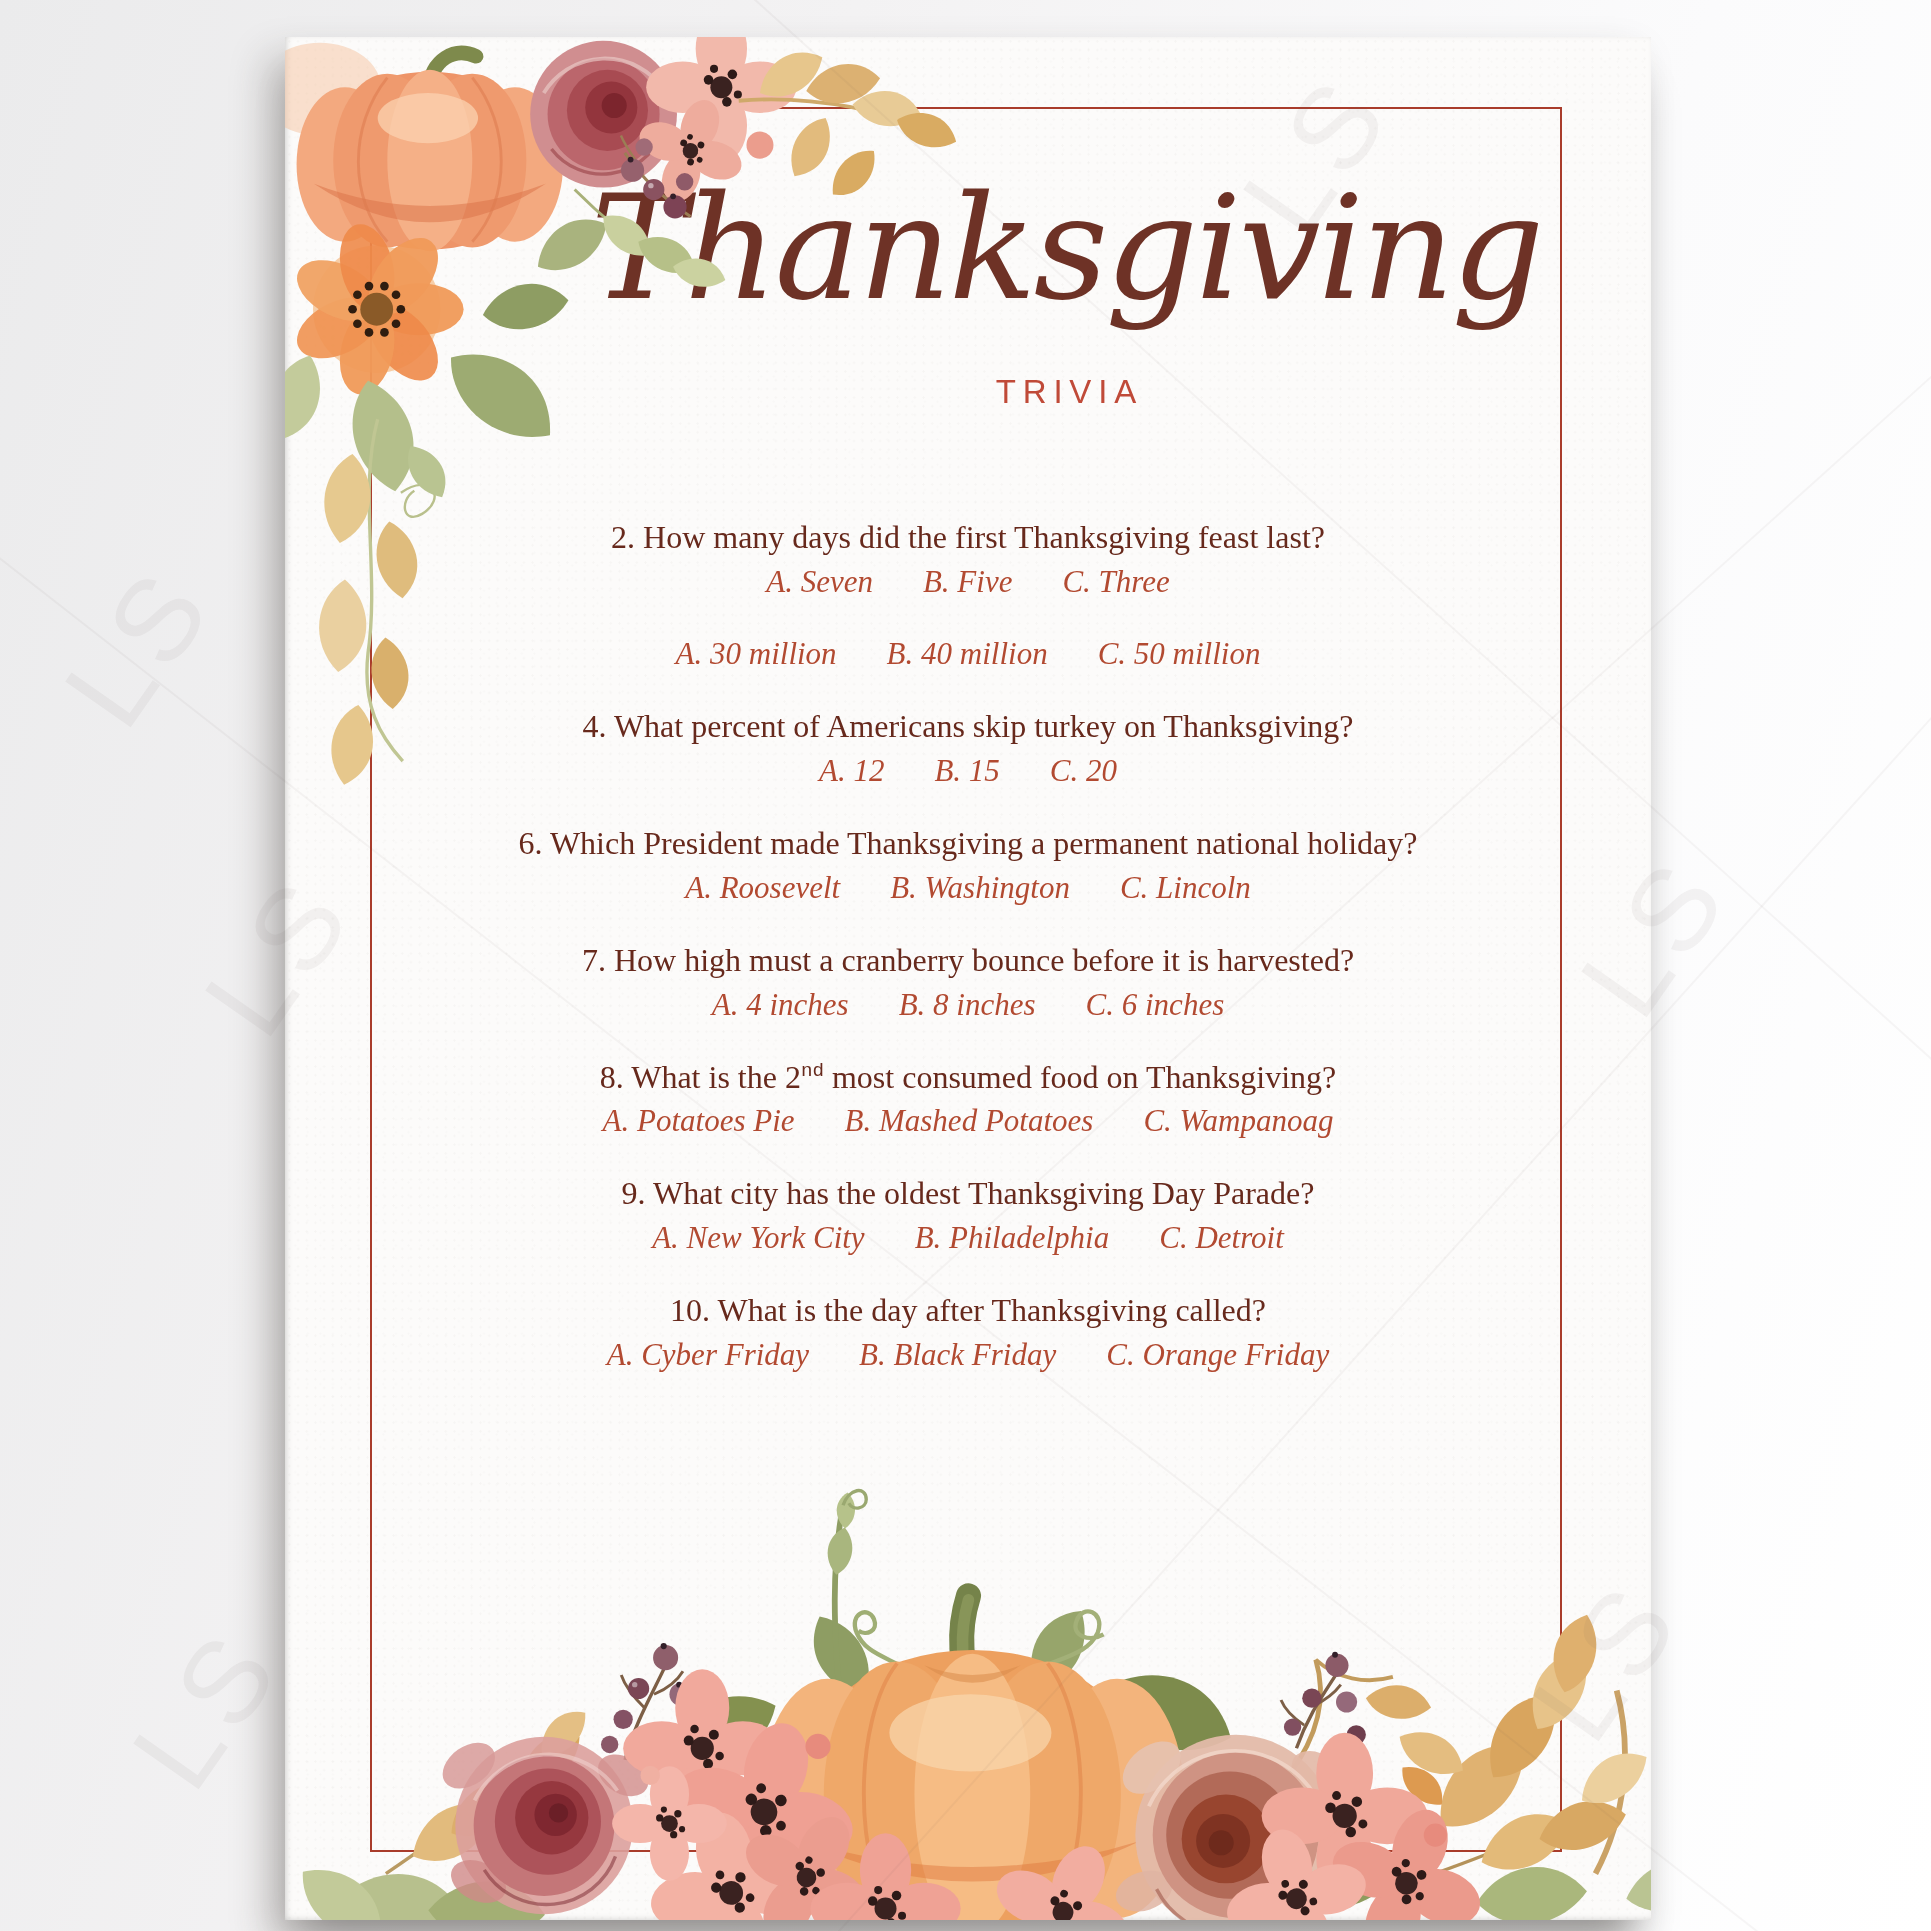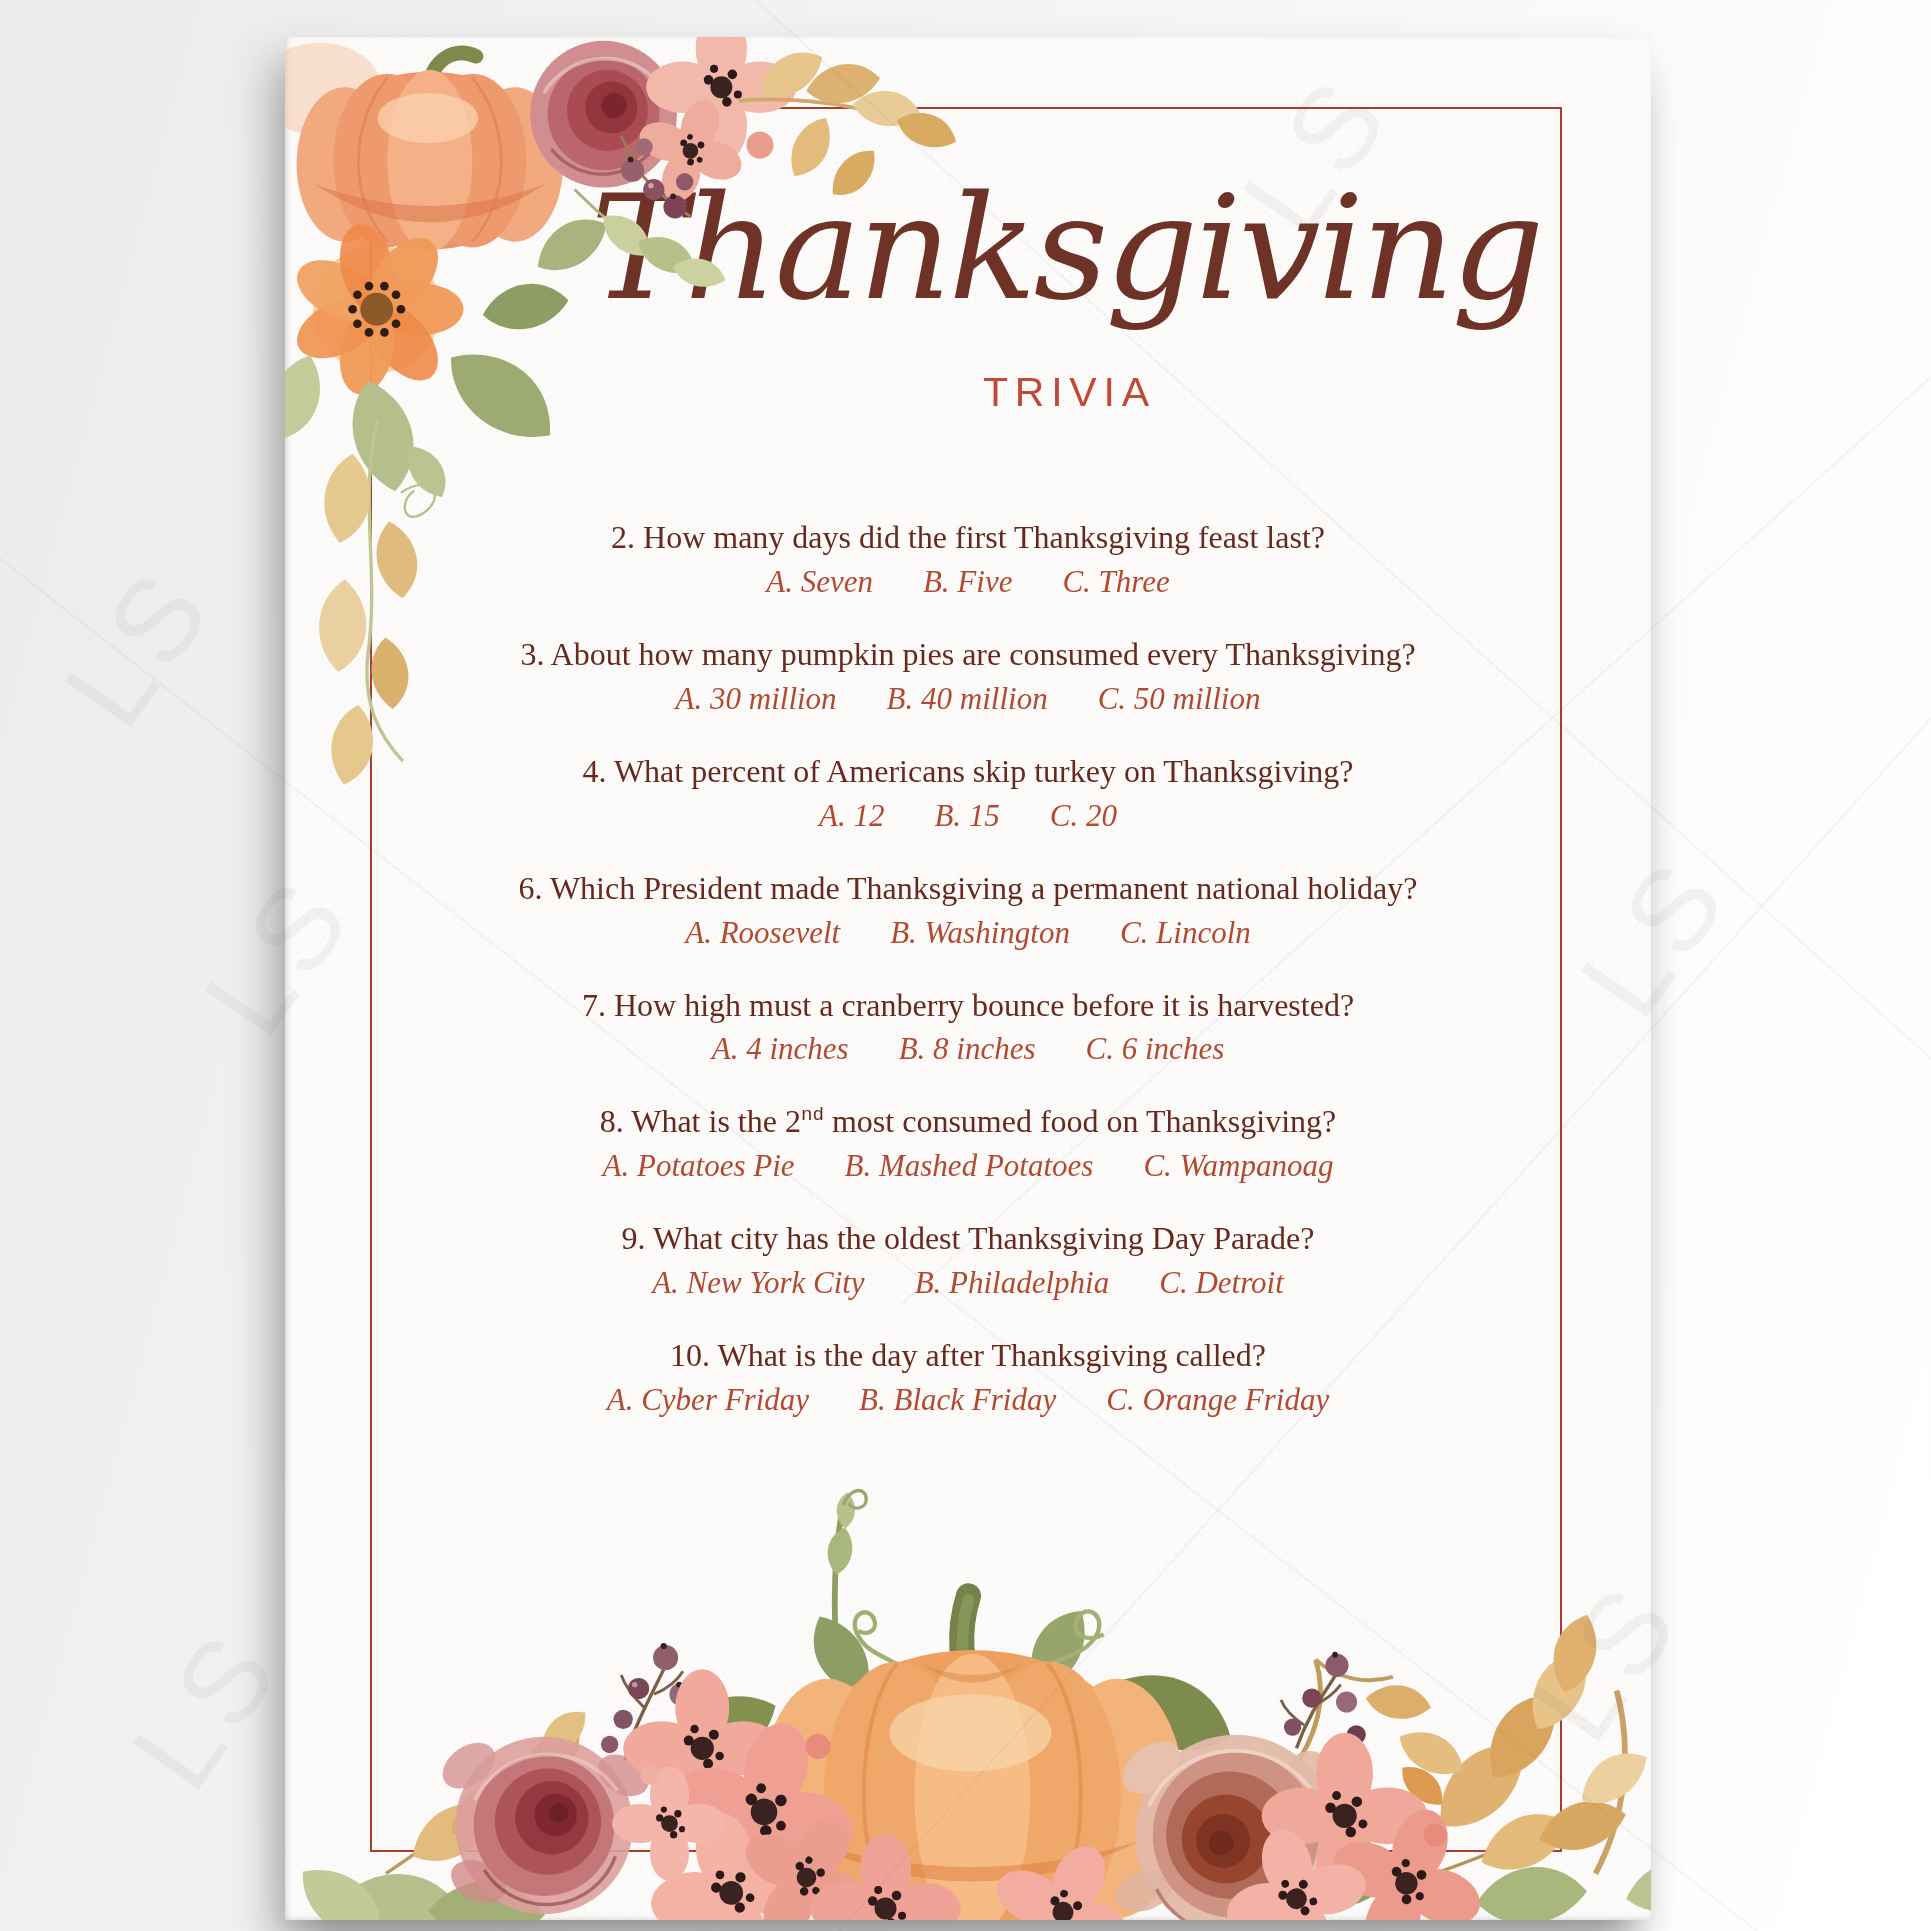--- a/index.html
+++ b/index.html
@@ -39,21 +39,21 @@
     margin-top:114px;
     font-family:"DejaVu Serif", serif;
     font-style:italic;font-weight:normal;
     font-size:145px;line-height:193px;
     color:#6e3226;letter-spacing:-2.9px;
     white-space:nowrap;
   }
   .subtitle{
     margin-top:23px;
     font-family:"Liberation Sans", sans-serif;
-    font-size:41px;line-height:50px;letter-spacing:6.8px;
+    font-size:33px;line-height:50px;letter-spacing:6.8px;
     color:#c04a38;white-space:nowrap;
     text-indent:6.8px;
   }
   .questions{margin-top:99px;width:100%;}
   .qa{margin-bottom:31px;text-align:center;}
   .q-line{
     font-size:32px;line-height:42px;color:#67291c;
     white-space:nowrap;
   }
   .sup{vertical-align:super;font-size:0.60em;line-height:0;font-family:Liberation Mono, monospace;}
@@ -94,21 +94,20 @@
         <div class="qa">
           <div class="q-line">2. How many days did the first Thanksgiving feast last?</div>
           <div class="a-row">
             <span>A. Seven</span>
             <span>B. Five</span>
             <span>C. Three</span>
           </div>
         </div>
 
         <div class="qa">
-          <div class="q-line">3. About how many pumpkin pies are consumed every Thanksgiving?</div>
           <div class="a-row">
             <span>A. 30 million</span>
             <span>B. 40 million</span>
             <span>C. 50 million</span>
           </div>
         </div>
 
         <div class="qa">
           <div class="q-line">4. What percent of Americans skip turkey on Thanksgiving?</div>
           <div class="a-row">

